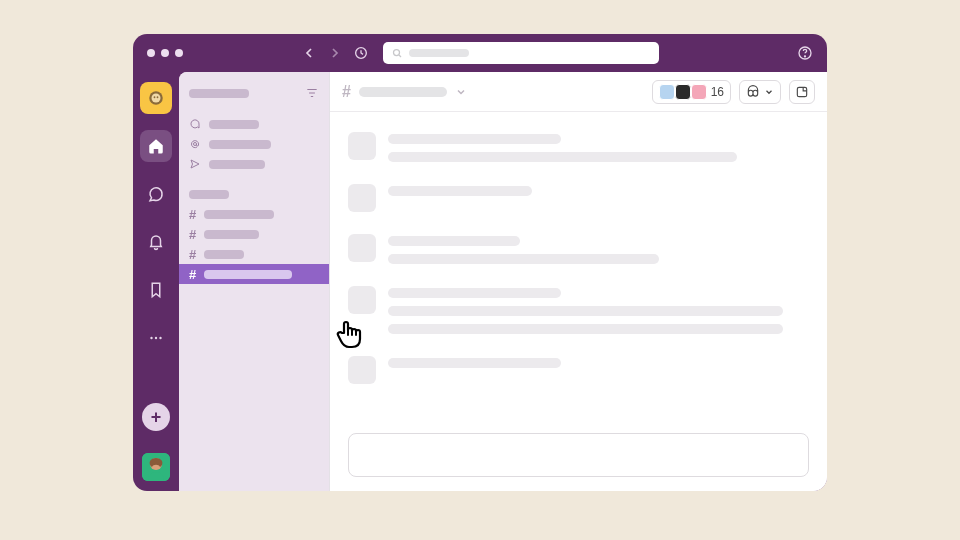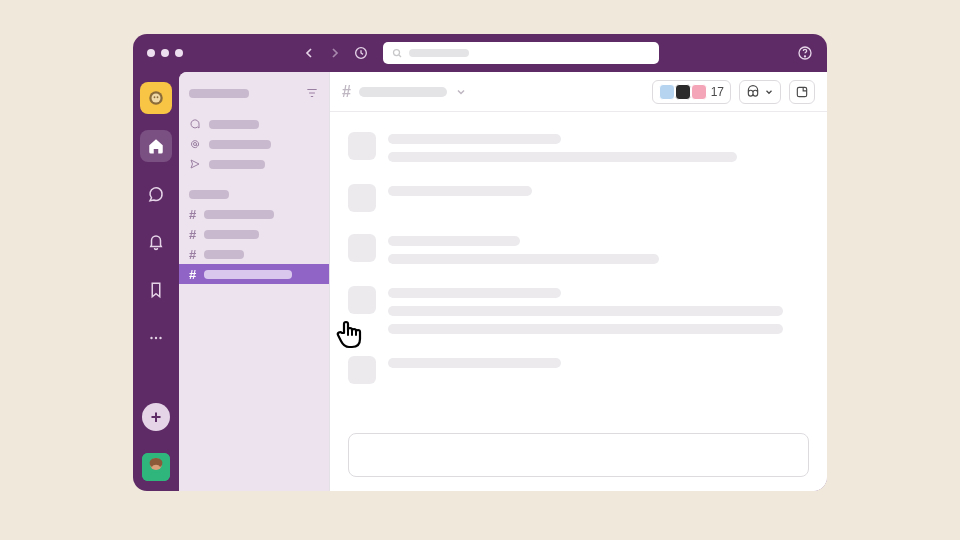--- a/index.html
+++ b/index.html
@@ -378,21 +378,21 @@
           <span class="chev">
             <svg width="12" height="12" viewBox="0 0 24 24" fill="none" stroke="currentColor" stroke-width="3">
                 <path d="M6 9l6 6 6-6"></path>
               </svg>
           </span>
           <div class="header-right">
             <div class="pill">
               <span class="mini-av av1"></span>
               <span class="mini-av av2"></span>
               <span class="mini-av av3"></span>
-              <span>17</span>
+              <span>16</span>
             </div>
             <div class="pill">
               <svg width="14" height="14" viewBox="0 0 24 24" fill="none" stroke="currentColor" stroke-width="2">
                   <path d="M4 13a4 4 0 018 0v2a4 4 0 01-8 0zM12 13a4 4 0 018 0v2a4 4 0 01-8 0zM4 13V9a8 8 0 0116 0v4"></path>
                 </svg>
               <svg width="10" height="10" viewBox="0 0 24 24" fill="none" stroke="currentColor" stroke-width="3">
                   <path d="M6 9l6 6 6-6"></path>
                 </svg>
             </div>
             <div class="pill" style="padding:0 5px">

